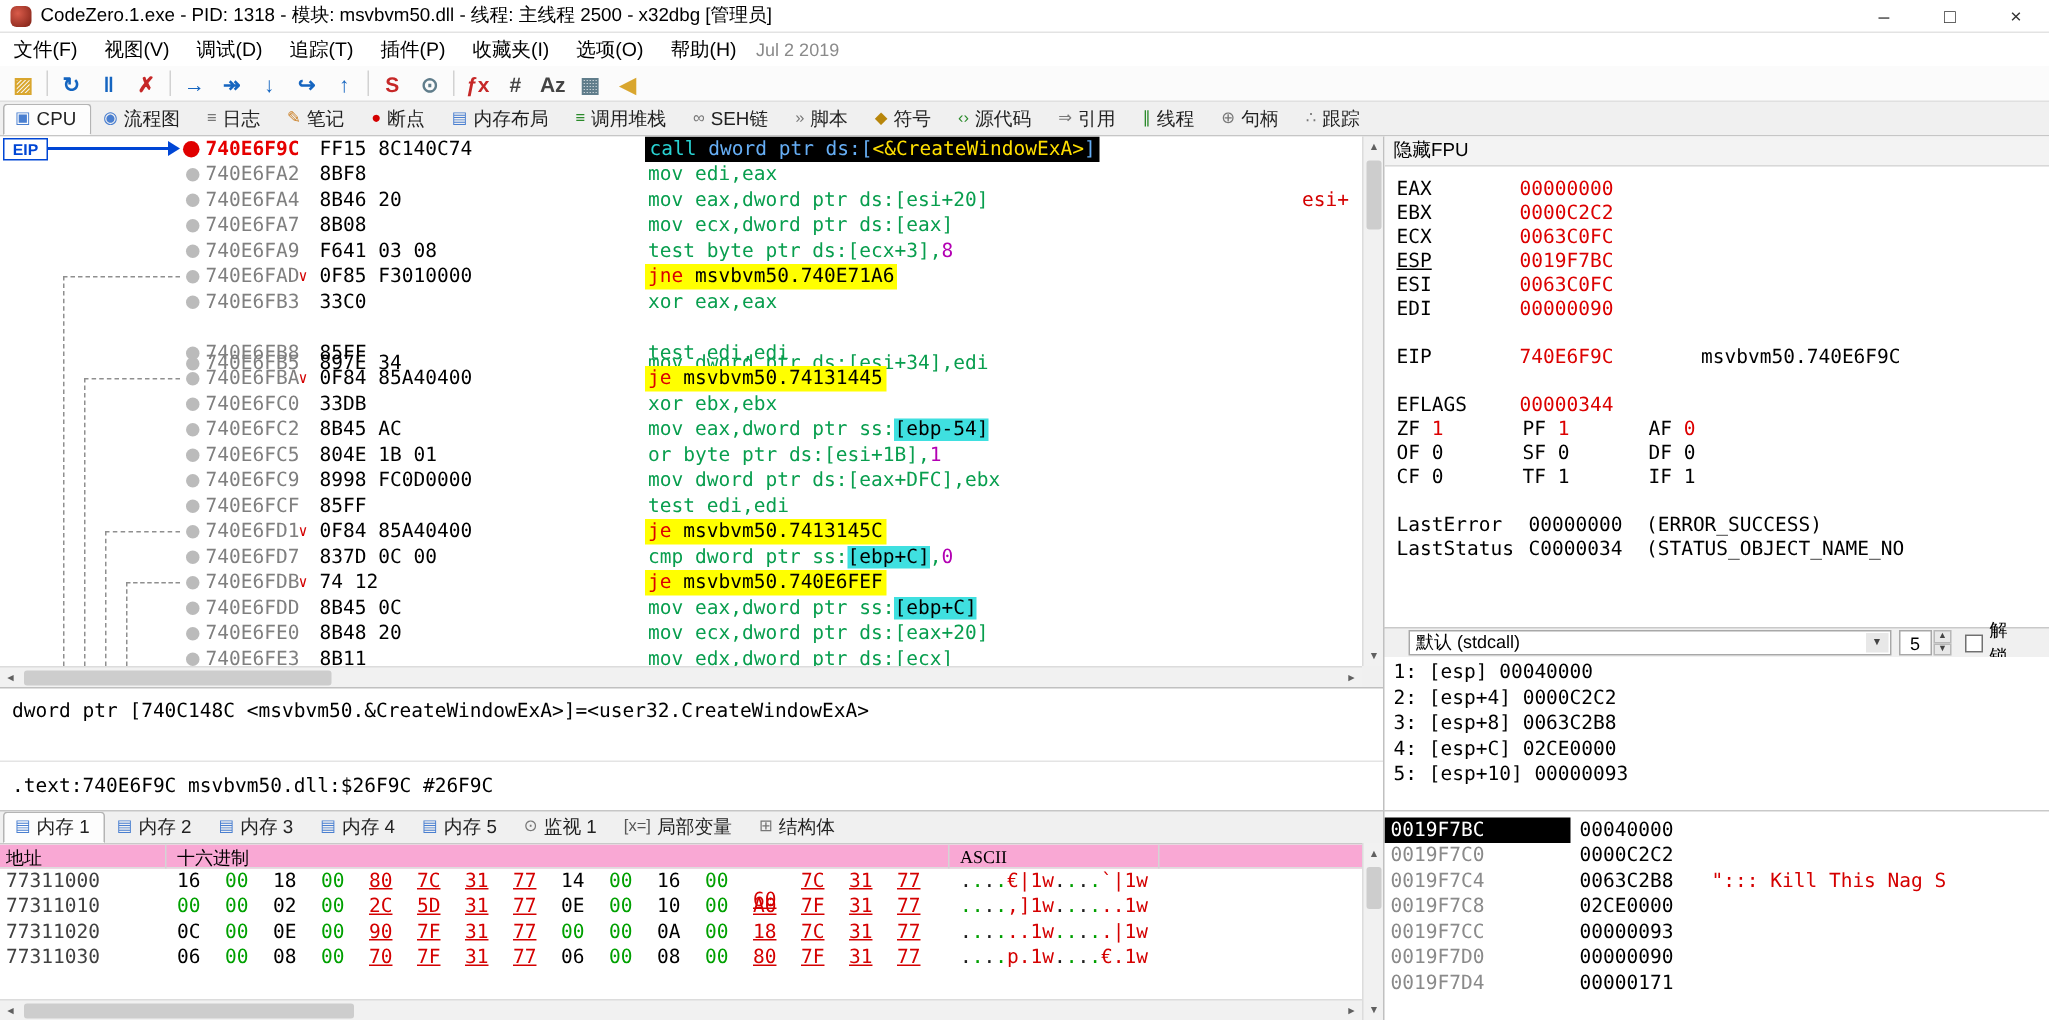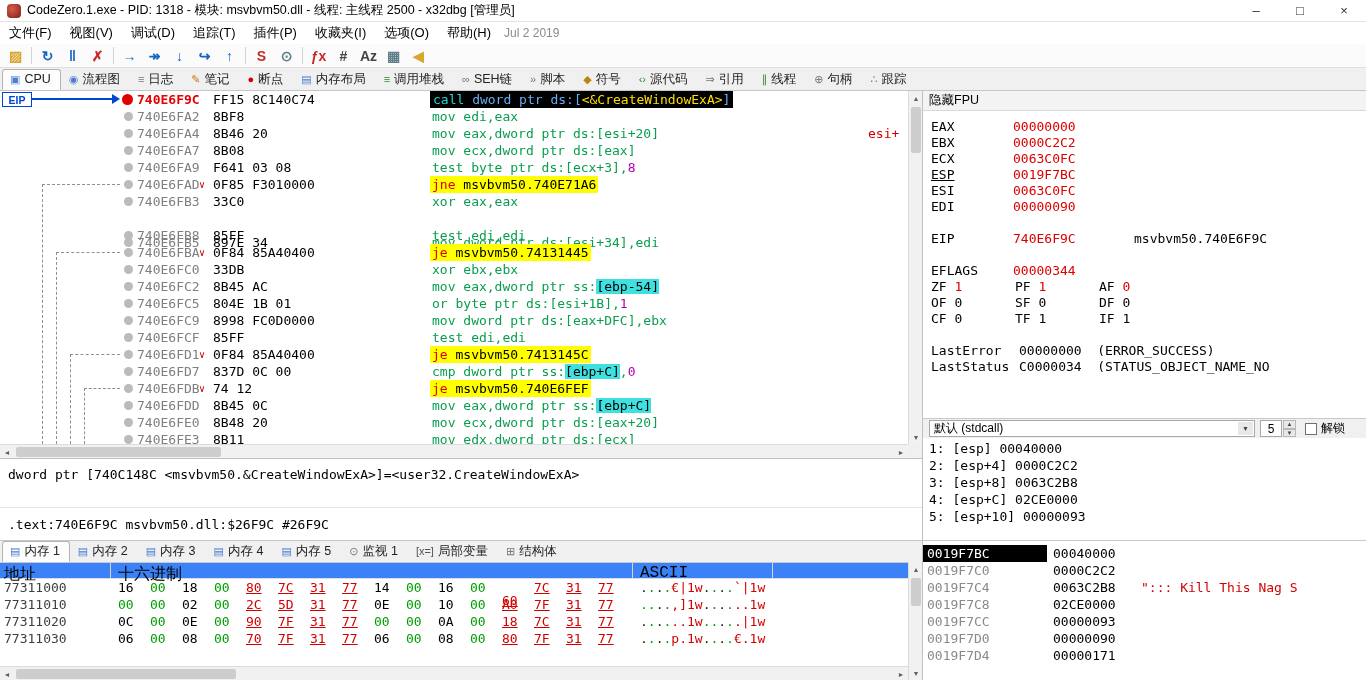--- a/index.html
+++ b/index.html
@@ -91,21 +91,21 @@
   .rname{display:inline-block;width:82px}
   .rname.ul{text-decoration:underline}
   .rval{display:inline-block;width:121px}
   .red{color:#dc0000}
   .fitem{display:inline-block;width:84px}
   .sname{display:inline-block;width:88px}
 
   
   #ccbar{position:absolute;left:922px;top:418px;width:444px;height:20px;background:#f0f0f0;
     border-left:1px solid #c0c0c0;border-top:1px solid #c9c9c9;display:flex;align-items:center;
-    padding:0 6px;font-size:12px}
+    padding:0 16px;font-size:12px}
   #cccombo{width:326px;height:17px;background:#fff;border:1px solid #a8a8a8;display:flex;
     align-items:center;padding-left:4px;position:relative}
   #ccarrow{position:absolute;right:1px;top:1px;bottom:1px;width:15px;background:#e8e8e8;
     display:flex;align-items:center;justify-content:center;font-size:7px;color:#444}
   #ccspin{width:22px;height:17px;background:#fff;border:1px solid #a8a8a8;margin-left:5px;
     display:flex;align-items:center;justify-content:center;font-size:12px}
   #ccspinbtns{width:13px;height:17px;margin-left:1px;display:flex;flex-direction:column}
   #ccspinbtns div{flex:1;background:#e8e8e8;border:1px solid #b8b8b8;font-size:6px;
     display:flex;align-items:center;justify-content:center;color:#444}
   #cccheck{width:12px;height:12px;border:1px solid #707070;background:#fff;margin-left:9px}
@@ -118,22 +118,22 @@
   
   #infopane{position:absolute;left:0;top:458px;width:922px;height:82px;background:#fff;
     border-top:1px solid #c0c0c0;font-family:"DejaVu Sans Mono",monospace;font-size:13px}
   #infoline1{position:absolute;left:8px;top:8px;white-space:pre}
   #infodiv{position:absolute;left:0;top:48px;width:922px;border-top:1px solid #e4e4e4}
   #infoline2{position:absolute;left:8px;top:58px;white-space:pre}
 
   
   #dump{position:absolute;left:0;top:562px;width:908px;height:118px;background:#fff;
     border-top:1px solid #c9c9c9;overflow:hidden;font-family:"DejaVu Sans Mono",monospace;font-size:13px}
-  #dumphead{position:absolute;left:0;top:0;width:908px;height:16px;background:#3b82f6;
-    border-bottom:1px solid #ddd;font-family:Liberation Mono, monospace;font-size:16px}
+  #dumphead{position:absolute;left:0;top:0;width:908px;height:16px;background:#f9a8d4;
+    border-bottom:1px solid #ddd;font-family:Liberation Serif, serif;font-size:12px}
   #dumphead span{position:absolute;top:1px}
   .dhsep{position:absolute;top:0;width:1px;height:16px;background:#d4d4d4}
   .dumprow{position:absolute;left:0;width:908px;height:17px;line-height:17px}
   .daddr2{position:absolute;left:4px;color:#404040}
   .dbyte{position:absolute}
   .b-k{color:#000}.b-z{color:#00a000}.b-r{color:#d40000;text-decoration:underline}
   .a-k{color:#202020}.a-z{color:#00a000}.a-r{color:#d40000}
   .dascii{position:absolute;left:640px;white-space:pre}
 
   

